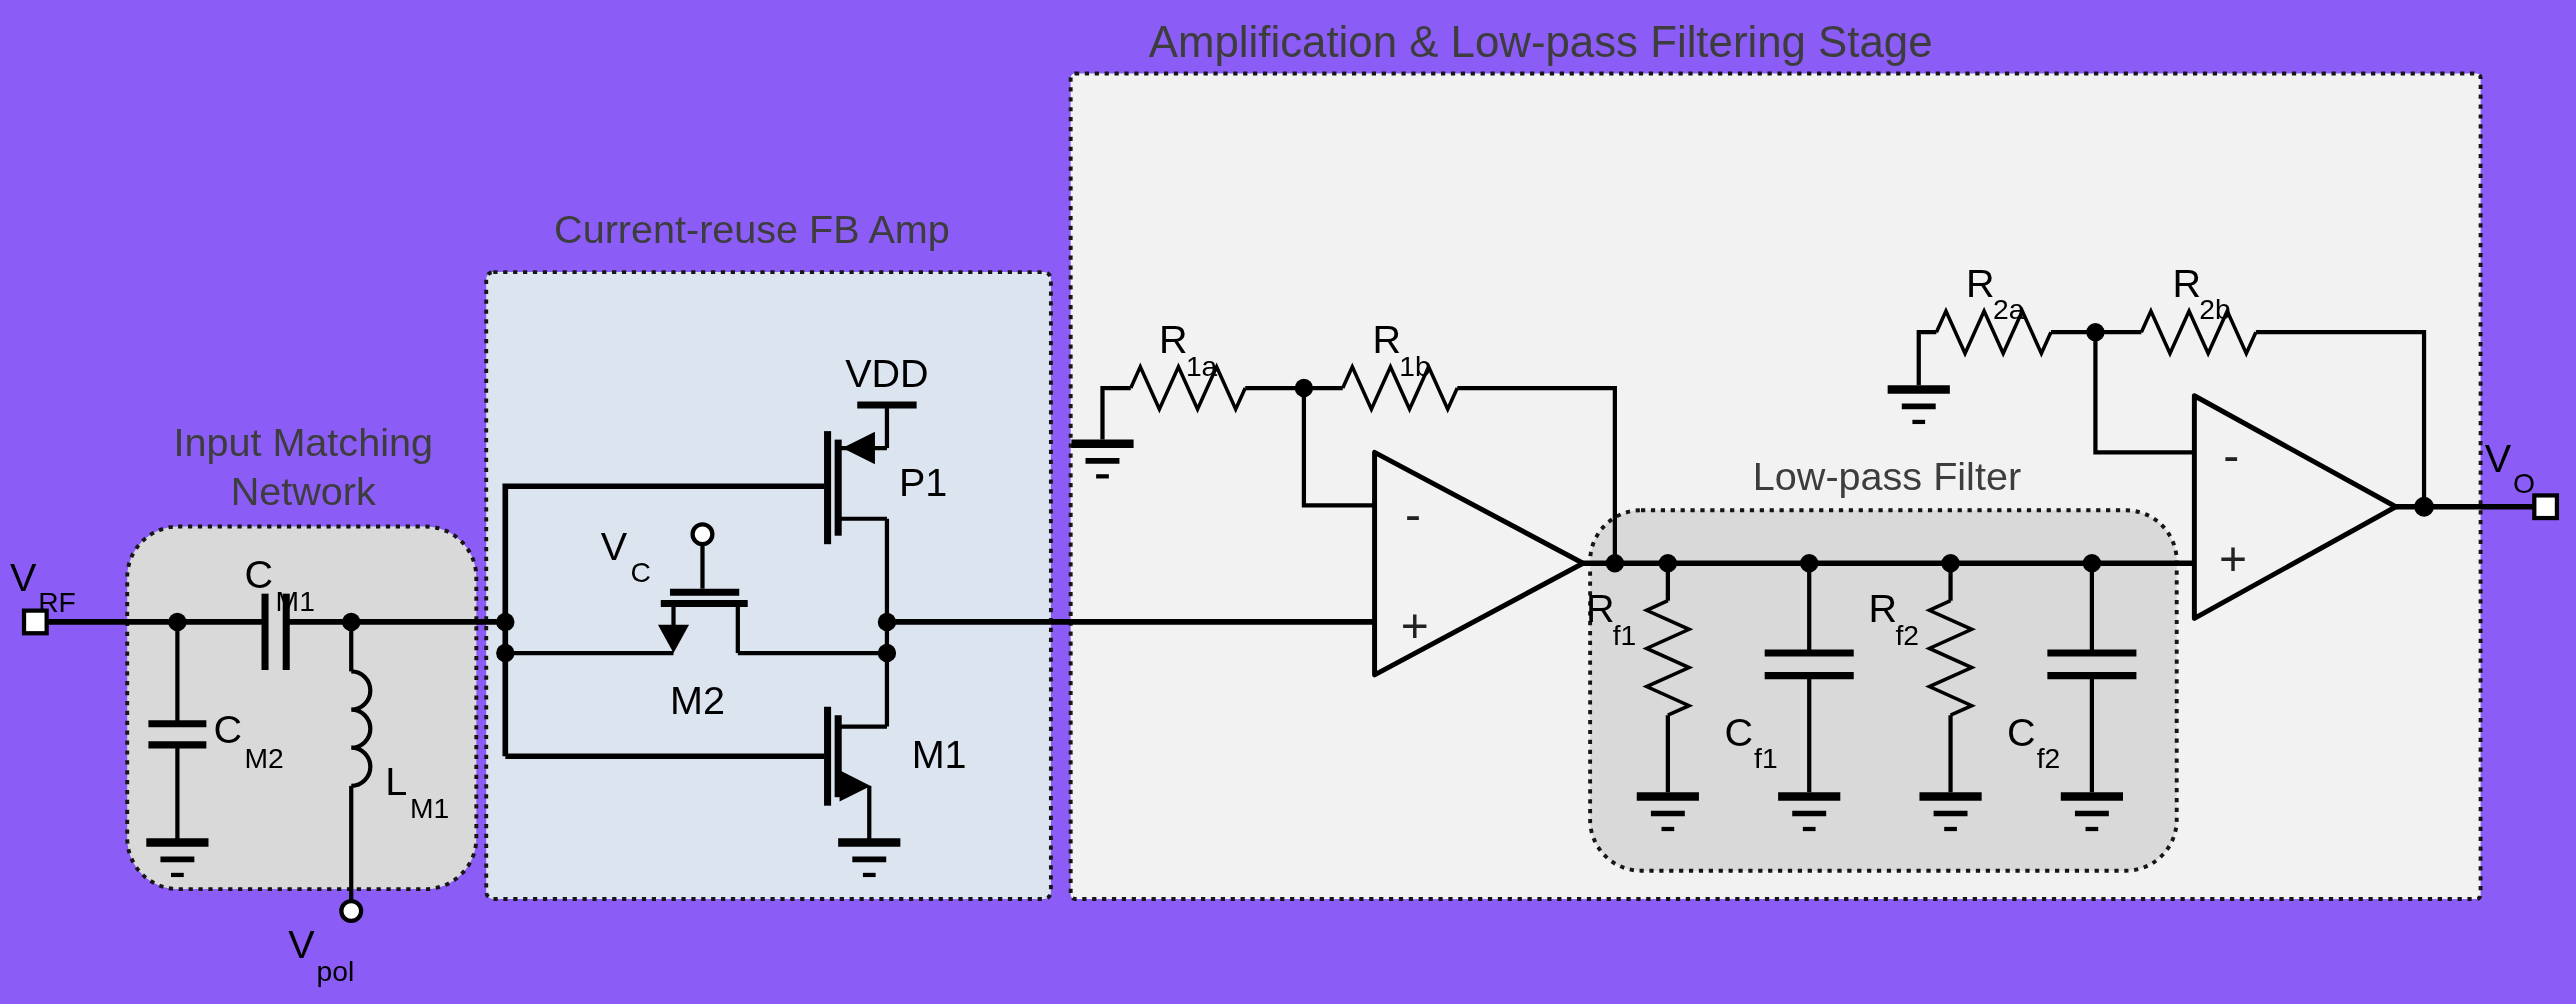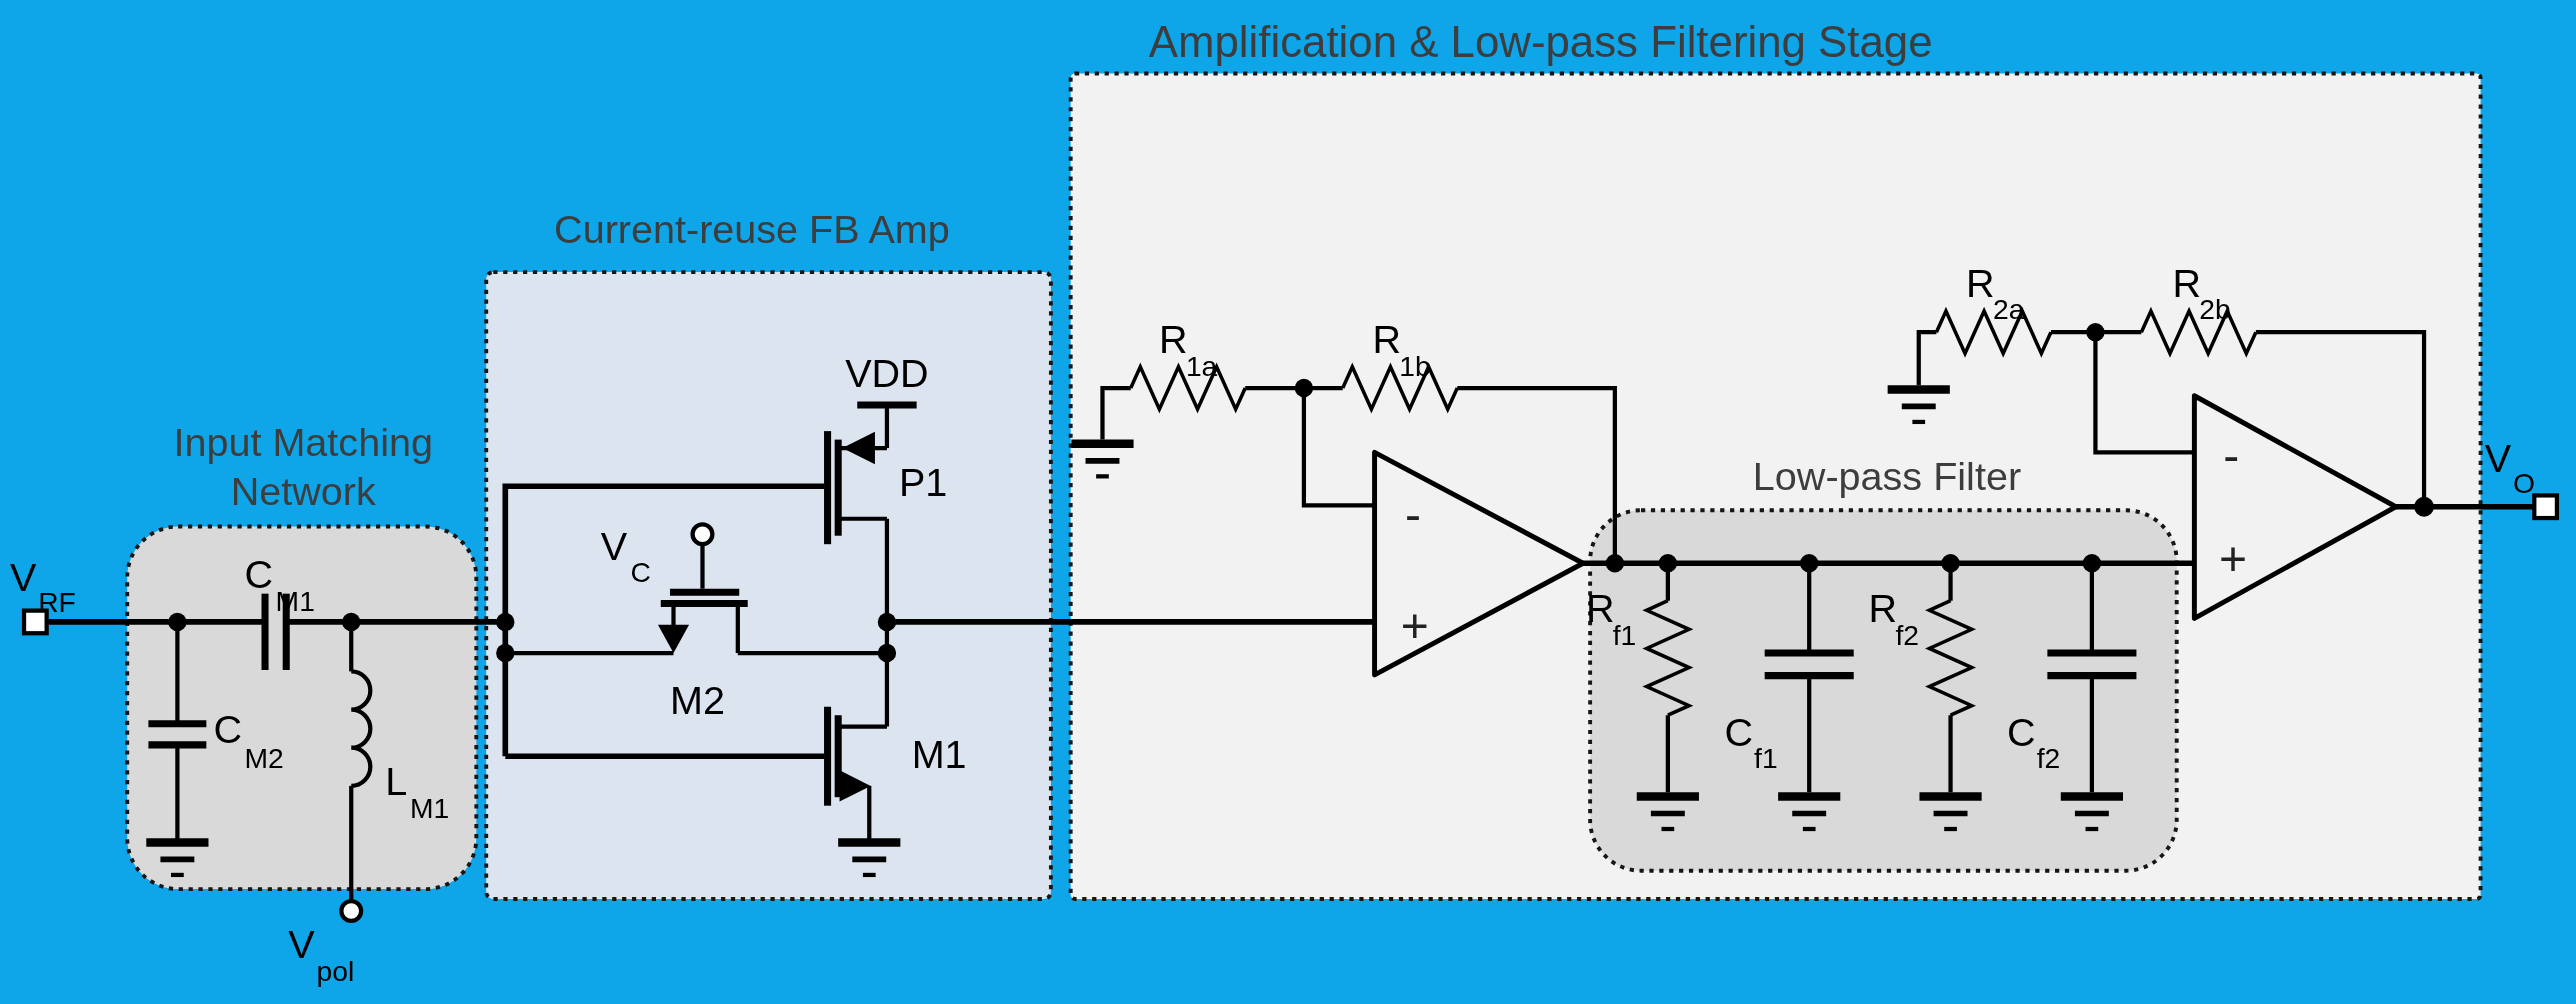--- a/index.html
+++ b/index.html
@@ -1,17 +1,17 @@
 <!DOCTYPE html>
 <html style="font-size:11.3px"><head>
 <meta charset="utf-8">
 <style>
   html,body{margin:0;padding:0;background:#ffffff;}
   body{font-family:"Liberation Sans", sans-serif;}
-  .stage{position:relative;width:2576px;height:1005px;background:#0ea5e9;overflow:hidden;}
+  .stage{position:relative;width:2576px;height:1005px;background:#8b5cf6;overflow:hidden;}
   svg{display:block;}
   
   .w{stroke:#000;stroke-width:6;fill:none;}
   .wt{stroke:#000;stroke-width:8;fill:none;}
   .bar{stroke:#000;stroke-width:10;fill:none;}
   .zz{stroke:#000;stroke-width:5;fill:none;stroke-linejoin:miter;}
   .coil{stroke:#000;stroke-width:6;fill:none;}
   .dbox{stroke:#161616;stroke-width:5.5;stroke-dasharray:6 8;}
   .tri{fill:#f2f2f2;stroke:#000;stroke-width:7;stroke-linejoin:round;}
   .dot{fill:#000;stroke:none;}

